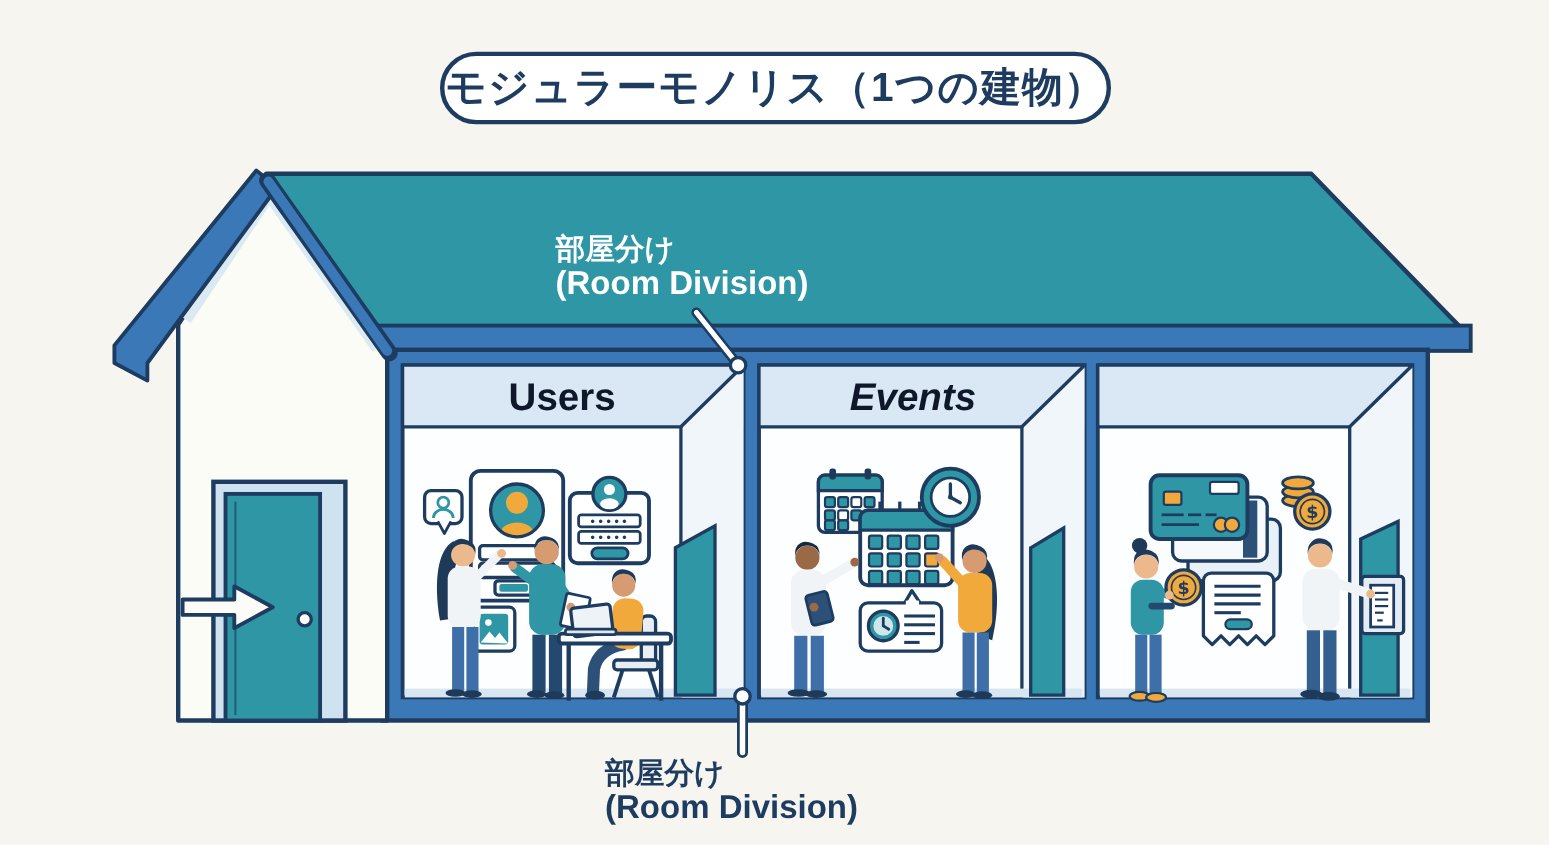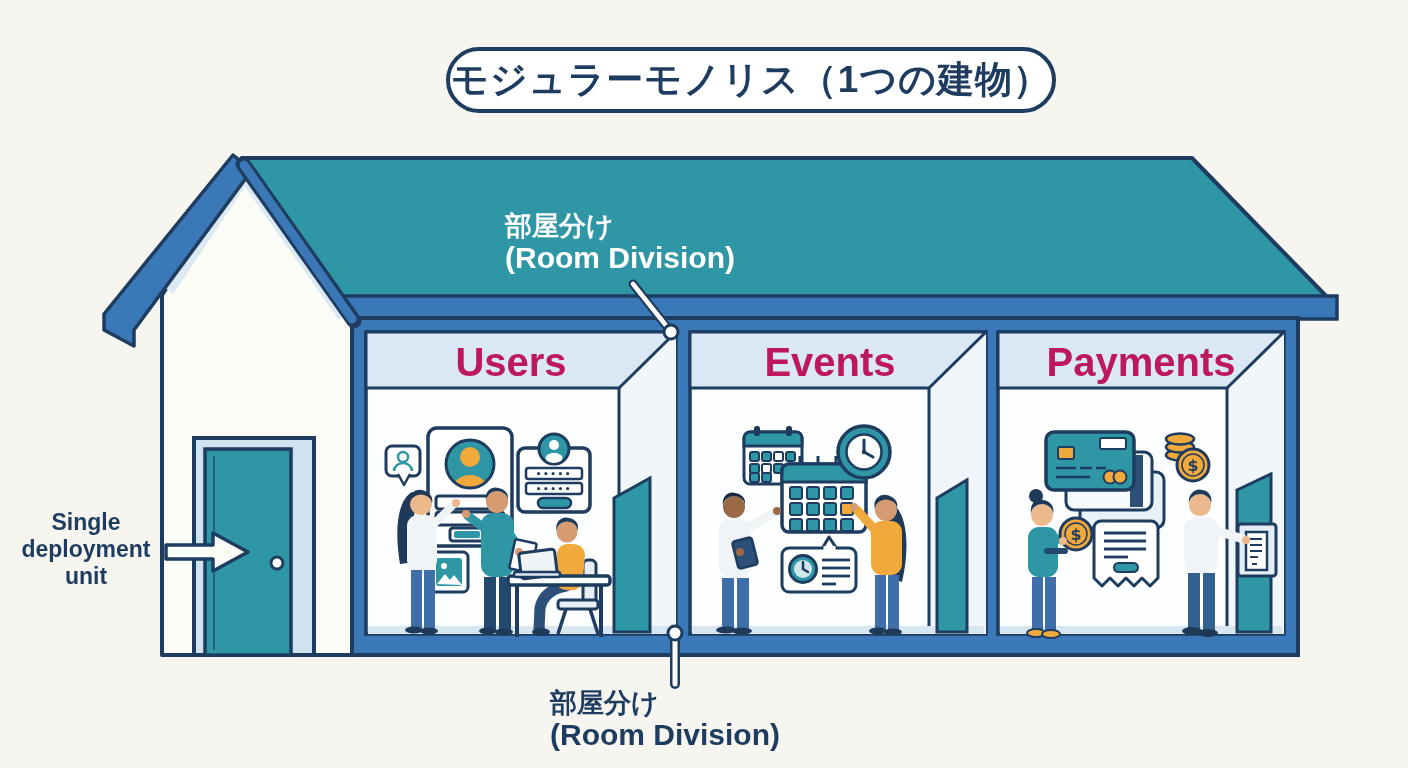--- a/index.html
+++ b/index.html
@@ -1,25 +1,25 @@
 <!DOCTYPE html>
 <html><head>
 <meta charset="utf-8">
 <style>
   html,body{margin:0;padding:0;background:#f6f5f0;}
   .stage{position:relative;width:1408px;height:768px;background:#f6f5f0;overflow:hidden;
          font-family:"Liberation Sans",sans-serif;}
   .stage svg{position:absolute;left:0;top:0;}
   .title-pill{position:absolute;left:400px;top:47px;width:610px;height:66px;box-sizing:border-box;
       border:4px solid #1d3c5f;border-radius:38px;background:#ffffff;display:flex;align-items:center;
-      justify-content:center;font-size:37px;font-weight:bold;color:#1d3c5f;letter-spacing:1px;white-space:nowrap;margin-left:46px;}
+      justify-content:center;font-size:37px;font-weight:bold;color:#1d3c5f;letter-spacing:1px;white-space:nowrap;}
   .room-name{position:absolute;top:343px;height:38px;display:flex;align-items:center;justify-content:center;
-      font-size:40px;font-weight:bold;color:#be185d;}
+      font-size:35px;font-weight:bold;color:#0f172a;}
   #rn-users{left:366px;width:290px;}
-  #rn-events{left:690px;width:280px;}
+  #rn-events{left:690px;width:280px;font-style:italic;}
   #rn-payments{left:998px;width:286px;}
   .rd-label{position:absolute;text-align:left;font-weight:bold;line-height:1.12;}
   .rd-top{left:505px;top:211px;width:240px;color:#ffffff;}
   .rd-bottom{left:550px;top:688px;width:250px;color:#1d3c5f;}
   .rd-label .jp{display:block;font-size:27px;}
   .rd-label .en{display:block;font-size:30px;}
   .sdu{position:absolute;left:5px;top:509px;width:162px;text-align:center;font-size:23px;font-weight:bold;
       color:#1d3c5f;line-height:27px;white-space:pre-line;}
   .dots{font-family:"DejaVu Sans",sans-serif;font-size:9px;font-weight:bold;fill:#1d3c5f;letter-spacing:1.5px;}
   .dollar{font-family:"DejaVu Sans",sans-serif;font-size:16px;font-weight:bold;fill:#1d3c5f;}
@@ -362,21 +362,17 @@
 <div class="rd-label rd-top">
   <span class="jp">部屋分け</span>
   <span class="en">(Room Division)</span>
 </div>
 
 <div class="rd-label rd-bottom">
   <span class="jp">部屋分け</span>
   <span class="en">(Room Division)</span>
 </div>
 
-<div class="sdu">Single
-deployment
-unit</div>
 
 <div class="room-name" id="rn-users">Users</div>
 <div class="room-name" id="rn-events">Events</div>
-<div class="room-name" id="rn-payments">Payments</div>
 
 </div>
 
 </body></html>

